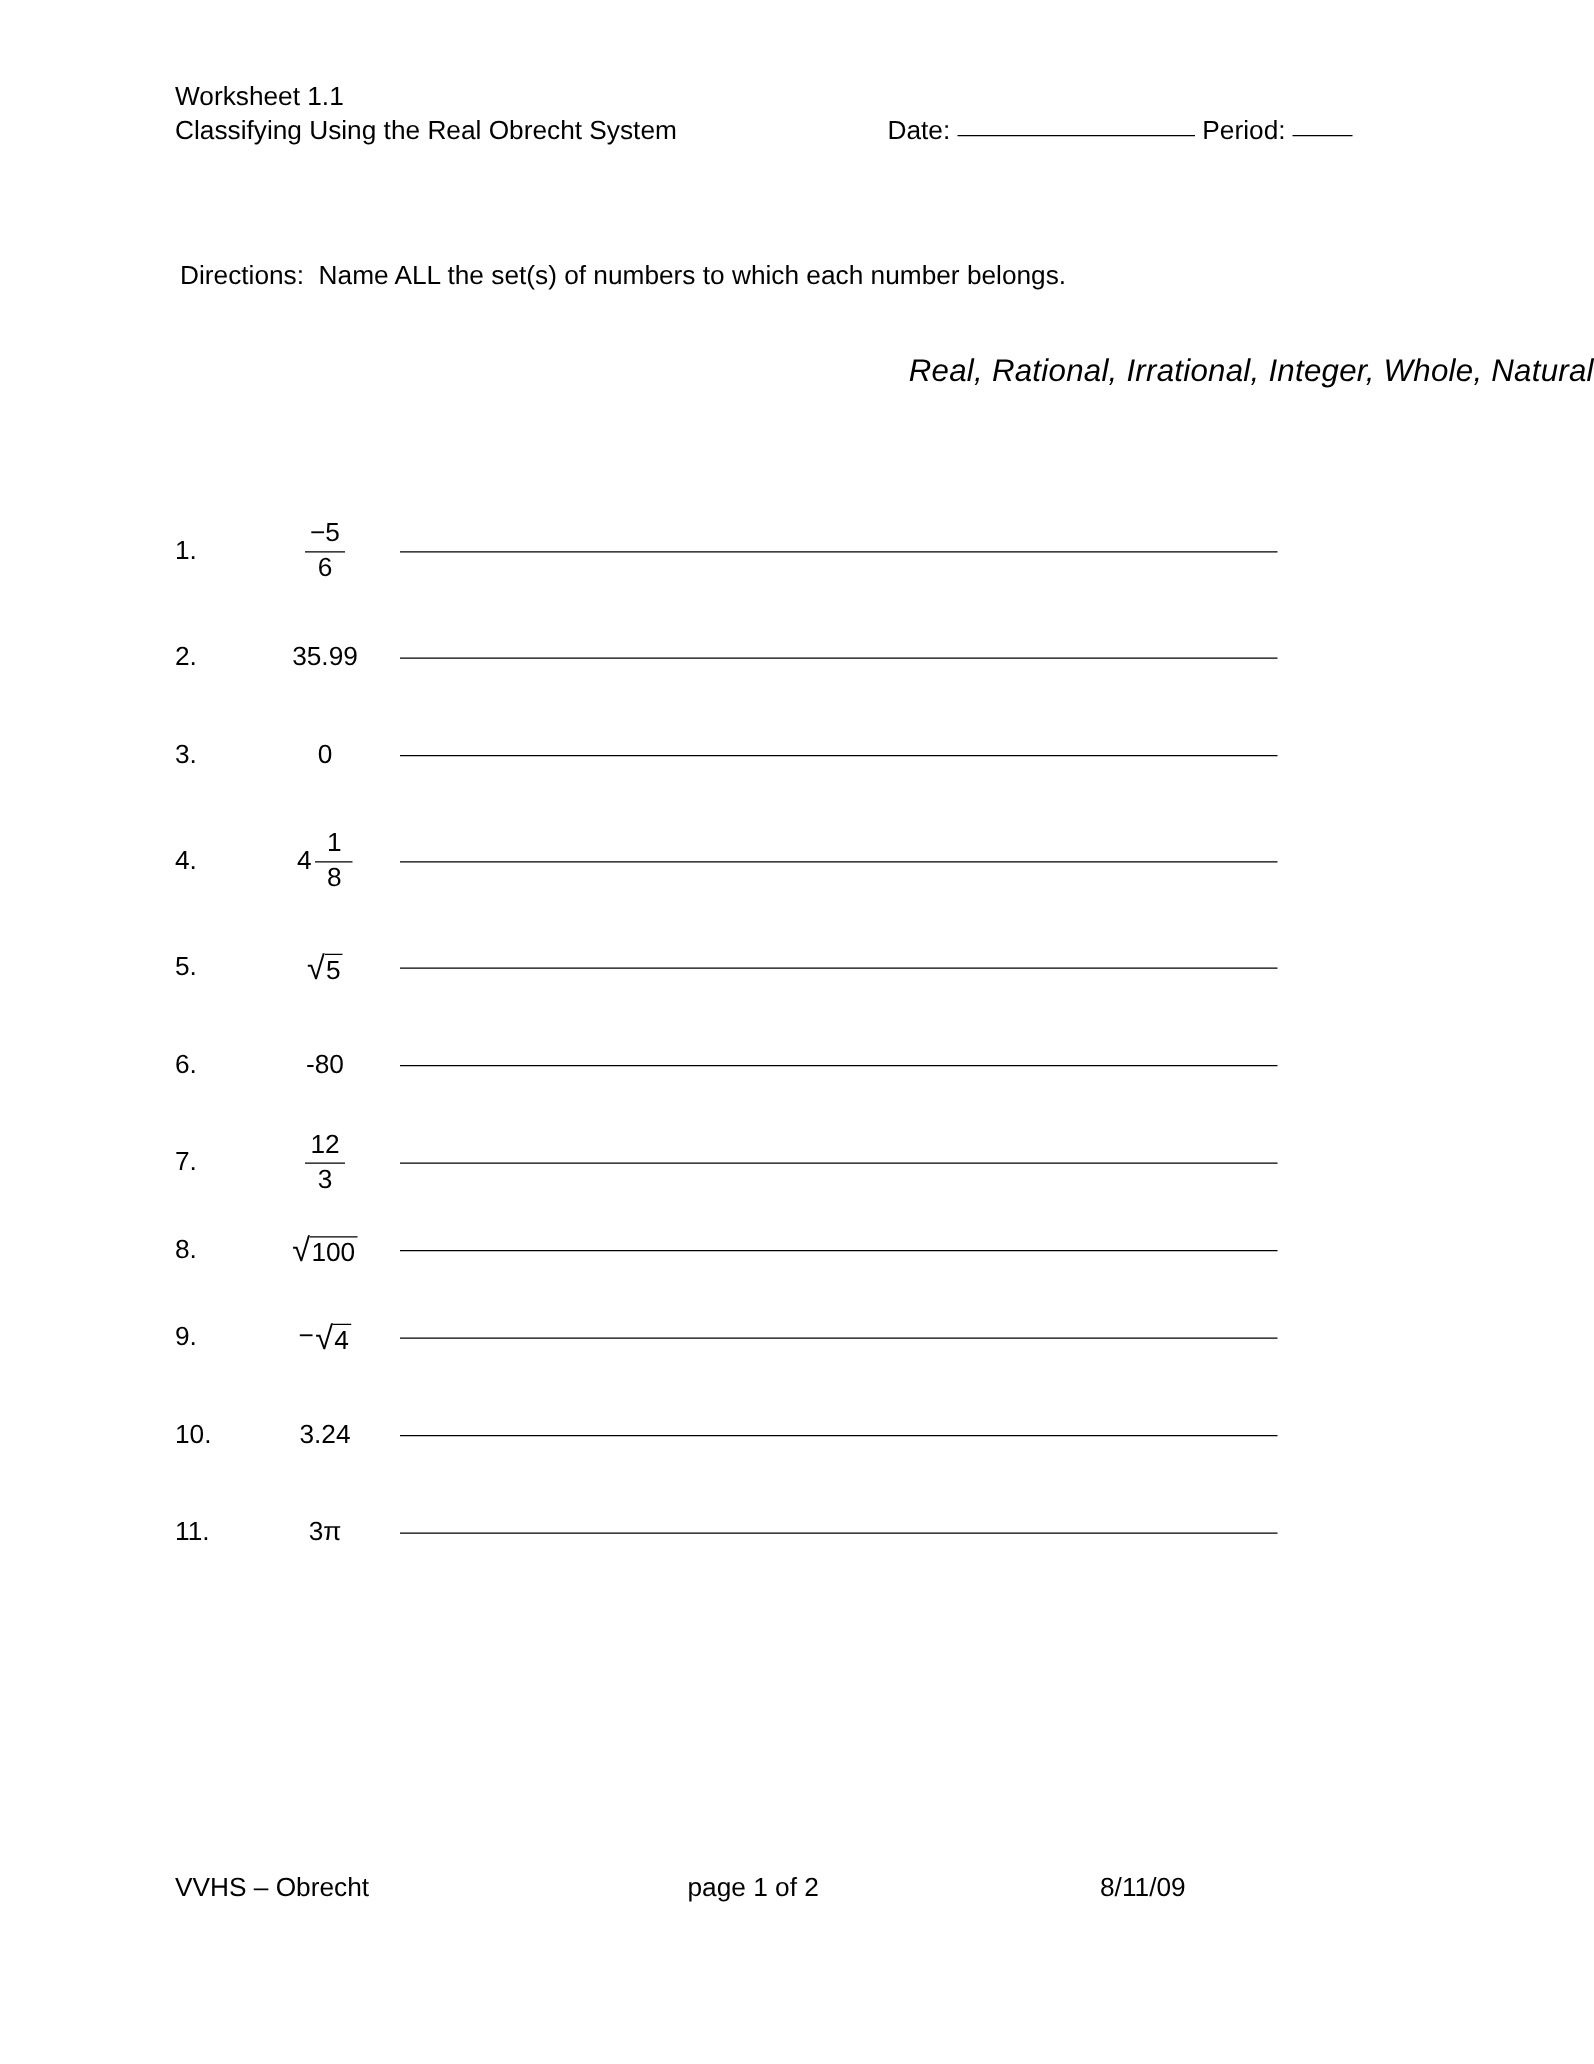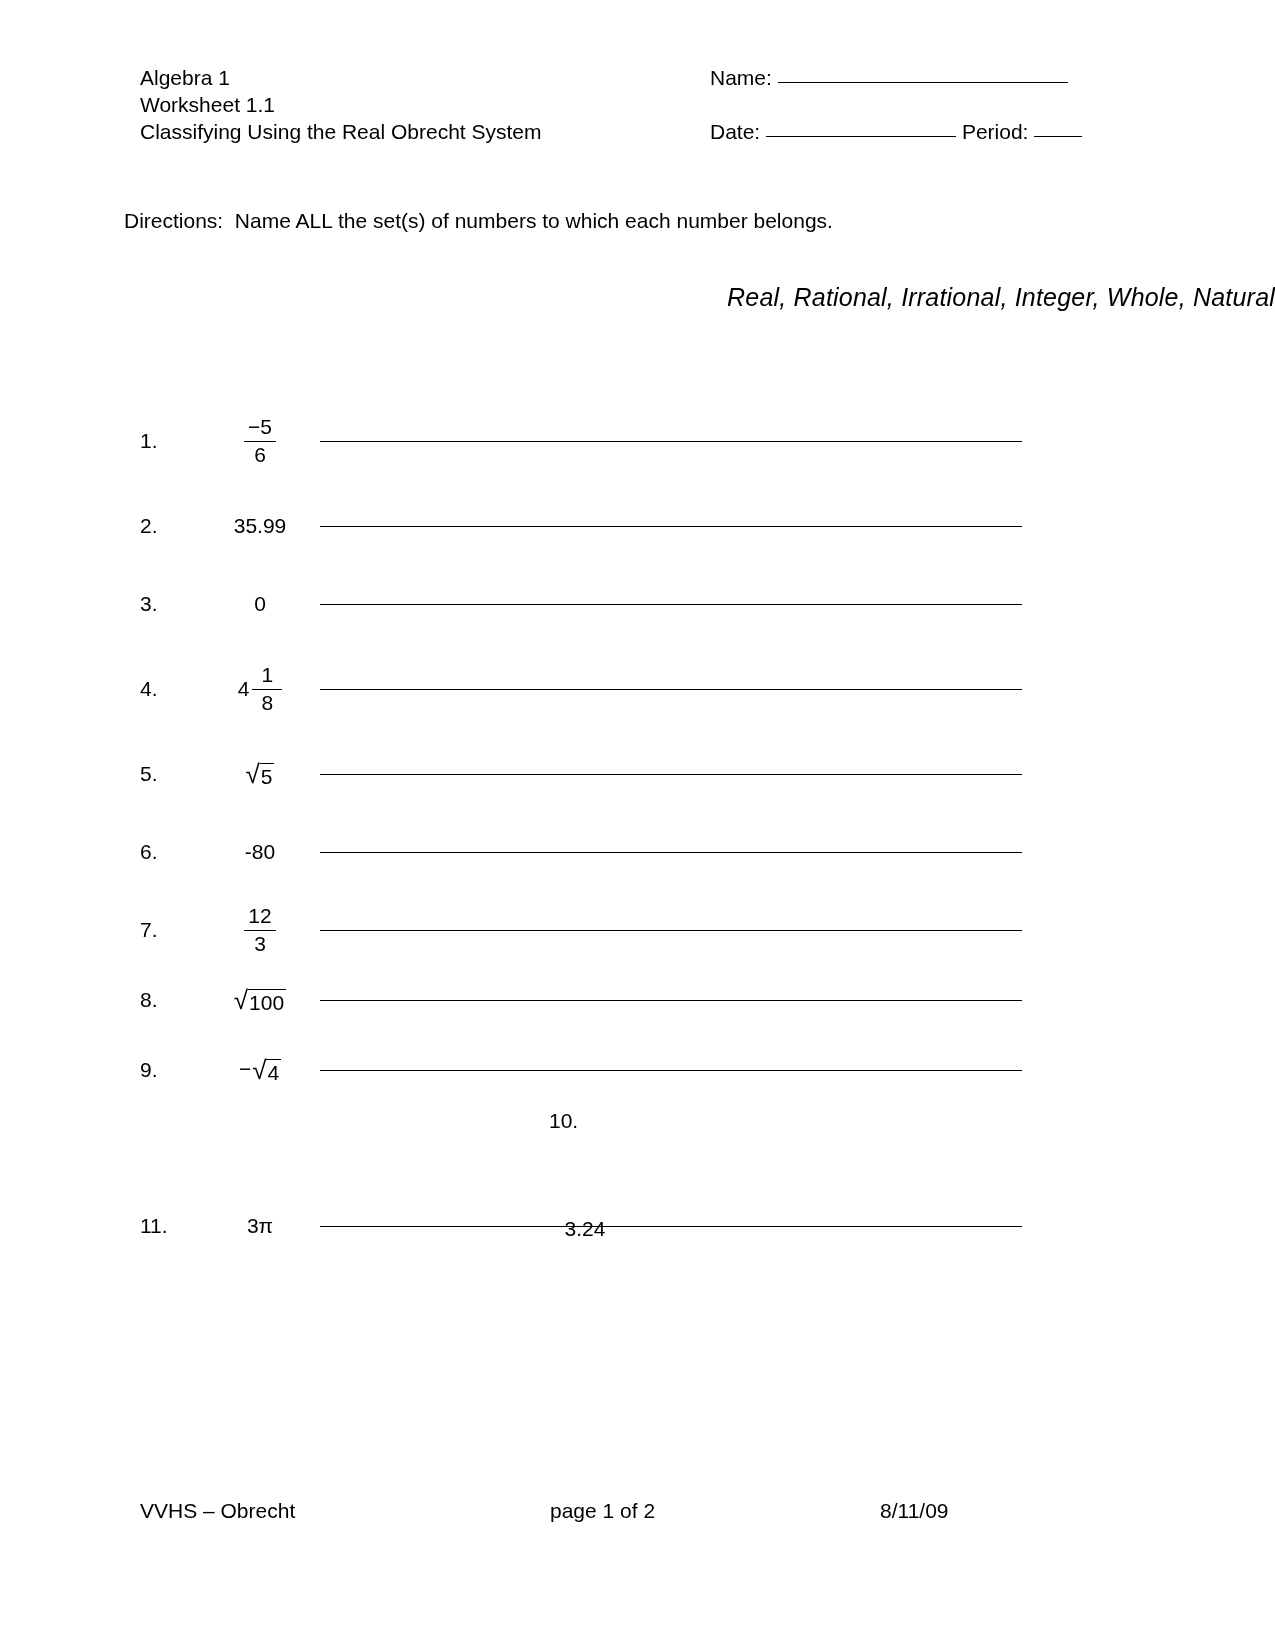--- a/index.html
+++ b/index.html
@@ -52,21 +52,21 @@
     top: -2px;
   }
   .bl-name { width: 290px; }
   .bl-date { width: 190px; }
   .bl-period { width: 48px; }
 
   
   .directions {
     position: absolute;
     top: 209px;
-    left: 124px;
+    left: 144px;
     font-size: 21px;
     white-space: pre;
   }
 
   
   .subtitle {
     position: absolute;
     top: 283px;
     left: 0;
     width: 1275px;
@@ -166,27 +166,20 @@
   .footer .f-left { width: 410px; }
   .footer .f-center { width: 330px; text-align: left; }
   .footer .f-right { flex: 1; text-align: left; }
 </style>
 </head>
 <body>
 
 <div class="page">
 
   <div class="header">
-    <div class="header-row">
-      <div class="header-left">Algebra 1</div>
-      <div class="header-right">
-        <span>Name:</span>
-        <span class="blank-line bl-name"></span>
-      </div>
-    </div>
     <div class="header-row">
       <div class="header-left">Worksheet 1.1</div>
       <div class="header-right"></div>
     </div>
     <div class="header-row">
       <div class="header-left">Classifying Using the Real Obrecht System</div>
       <div class="header-right">
         <span>Date:</span>
         <span class="blank-line bl-date"></span>
         <span>Period:</span>
@@ -281,21 +274,21 @@
         <div class="p-num">9.</div>
         <div class="p-expr">
           <span class="radical">
             <span class="neg">−</span>
             <span class="sign">√</span>
             <span class="rad-body">4</span>
           </span>
         </div>
         <div class="p-answer"></div>
       </div>
-      <div class="problem" style="height: 78px; flex-direction: column;">
+      <div class="problem" style="height: 78px;">
         <div class="p-num">10.</div>
         <div class="p-expr">
           <span class="plain">3.24</span>
         </div>
         <div class="p-answer"></div>
       </div>
       <div class="problem" style="height: 78px; justify-content: flex-end;">
         <div class="p-num">11.</div>
         <div class="p-expr">
           <span class="plain">3π</span>

